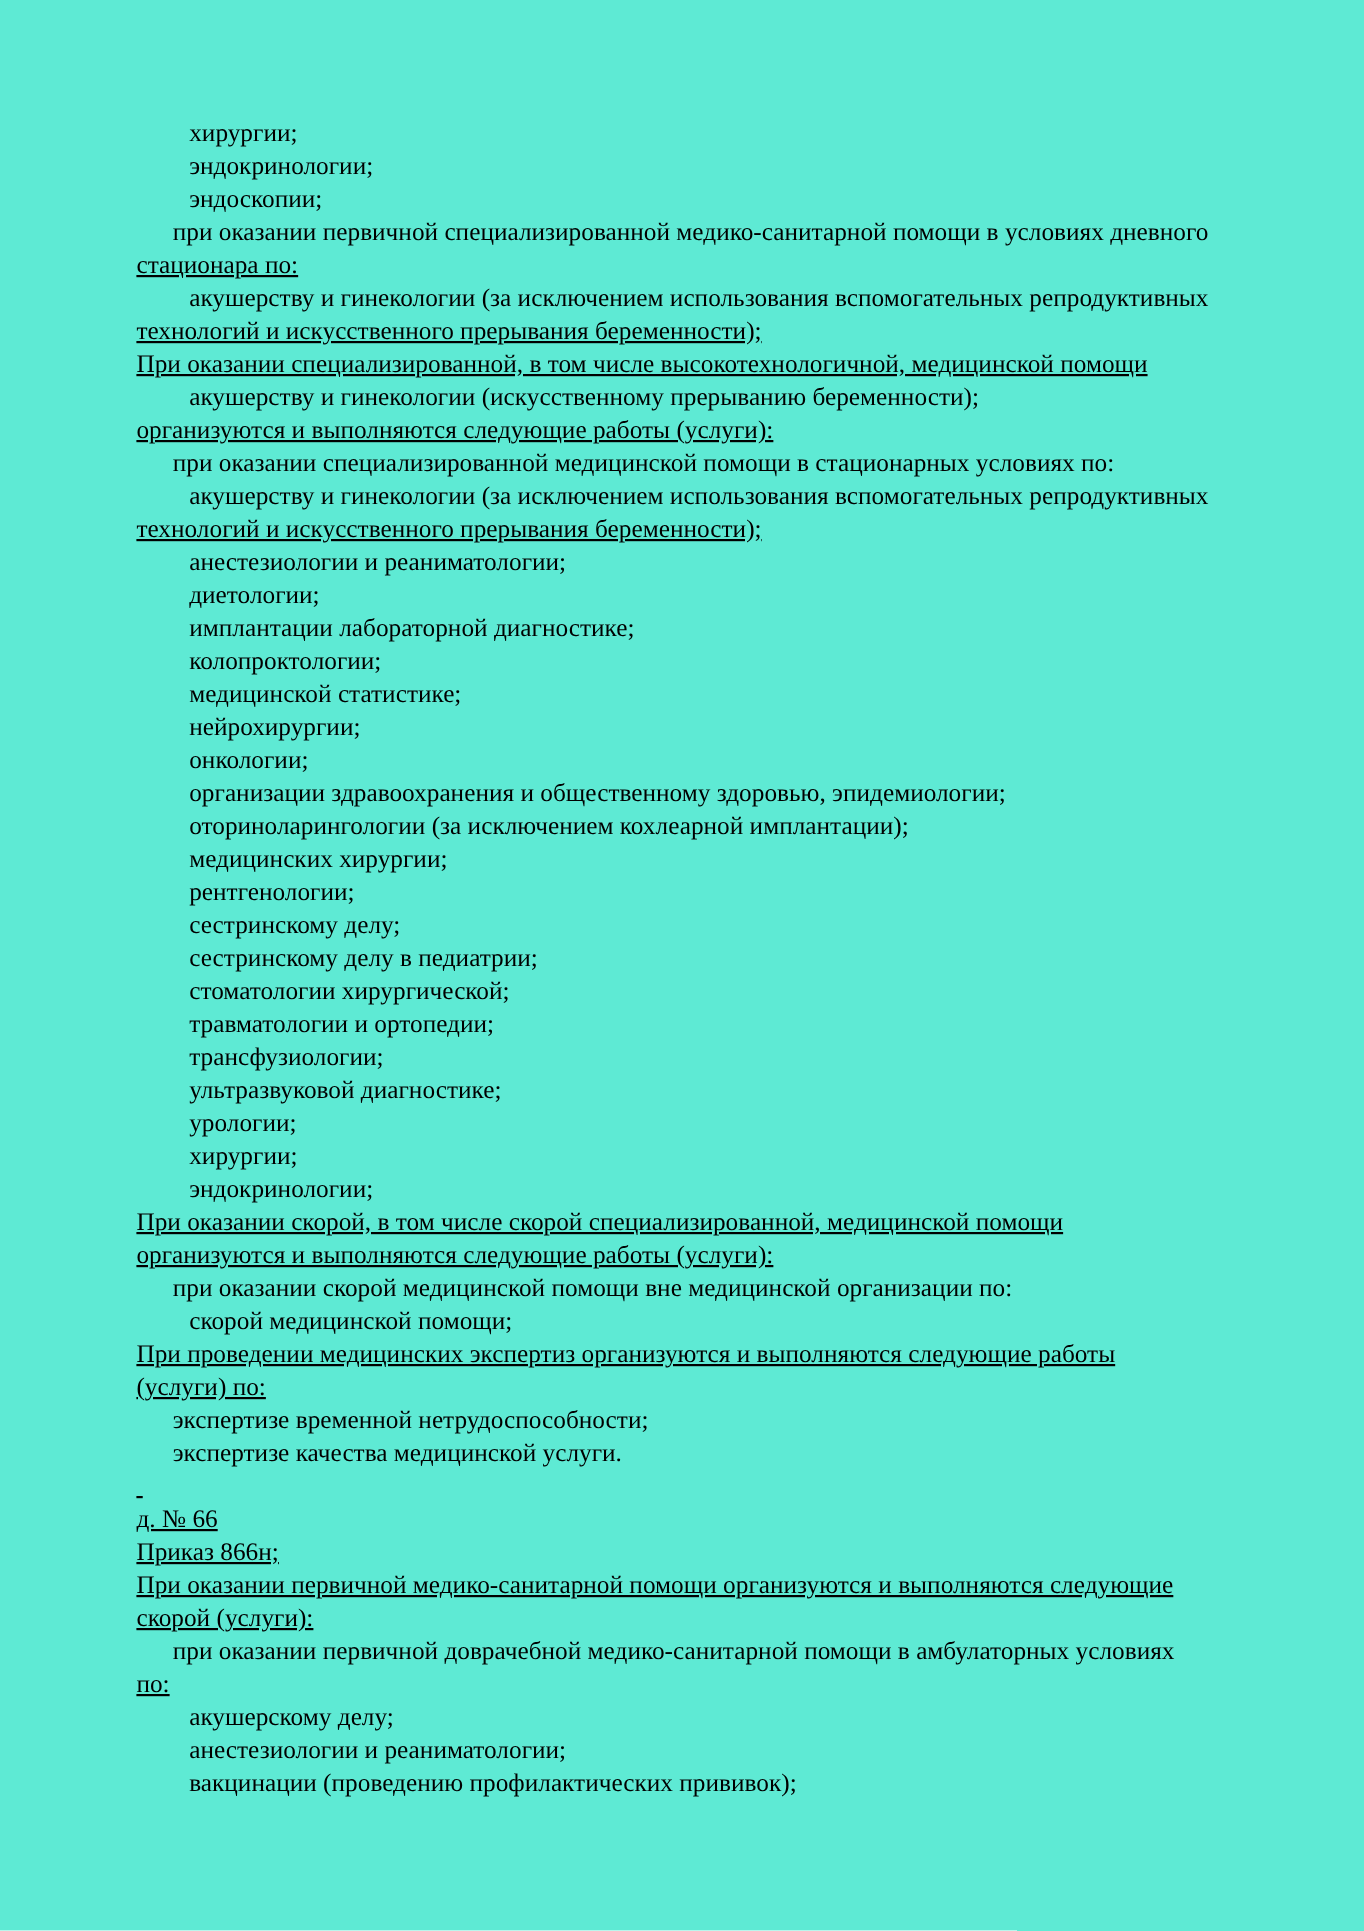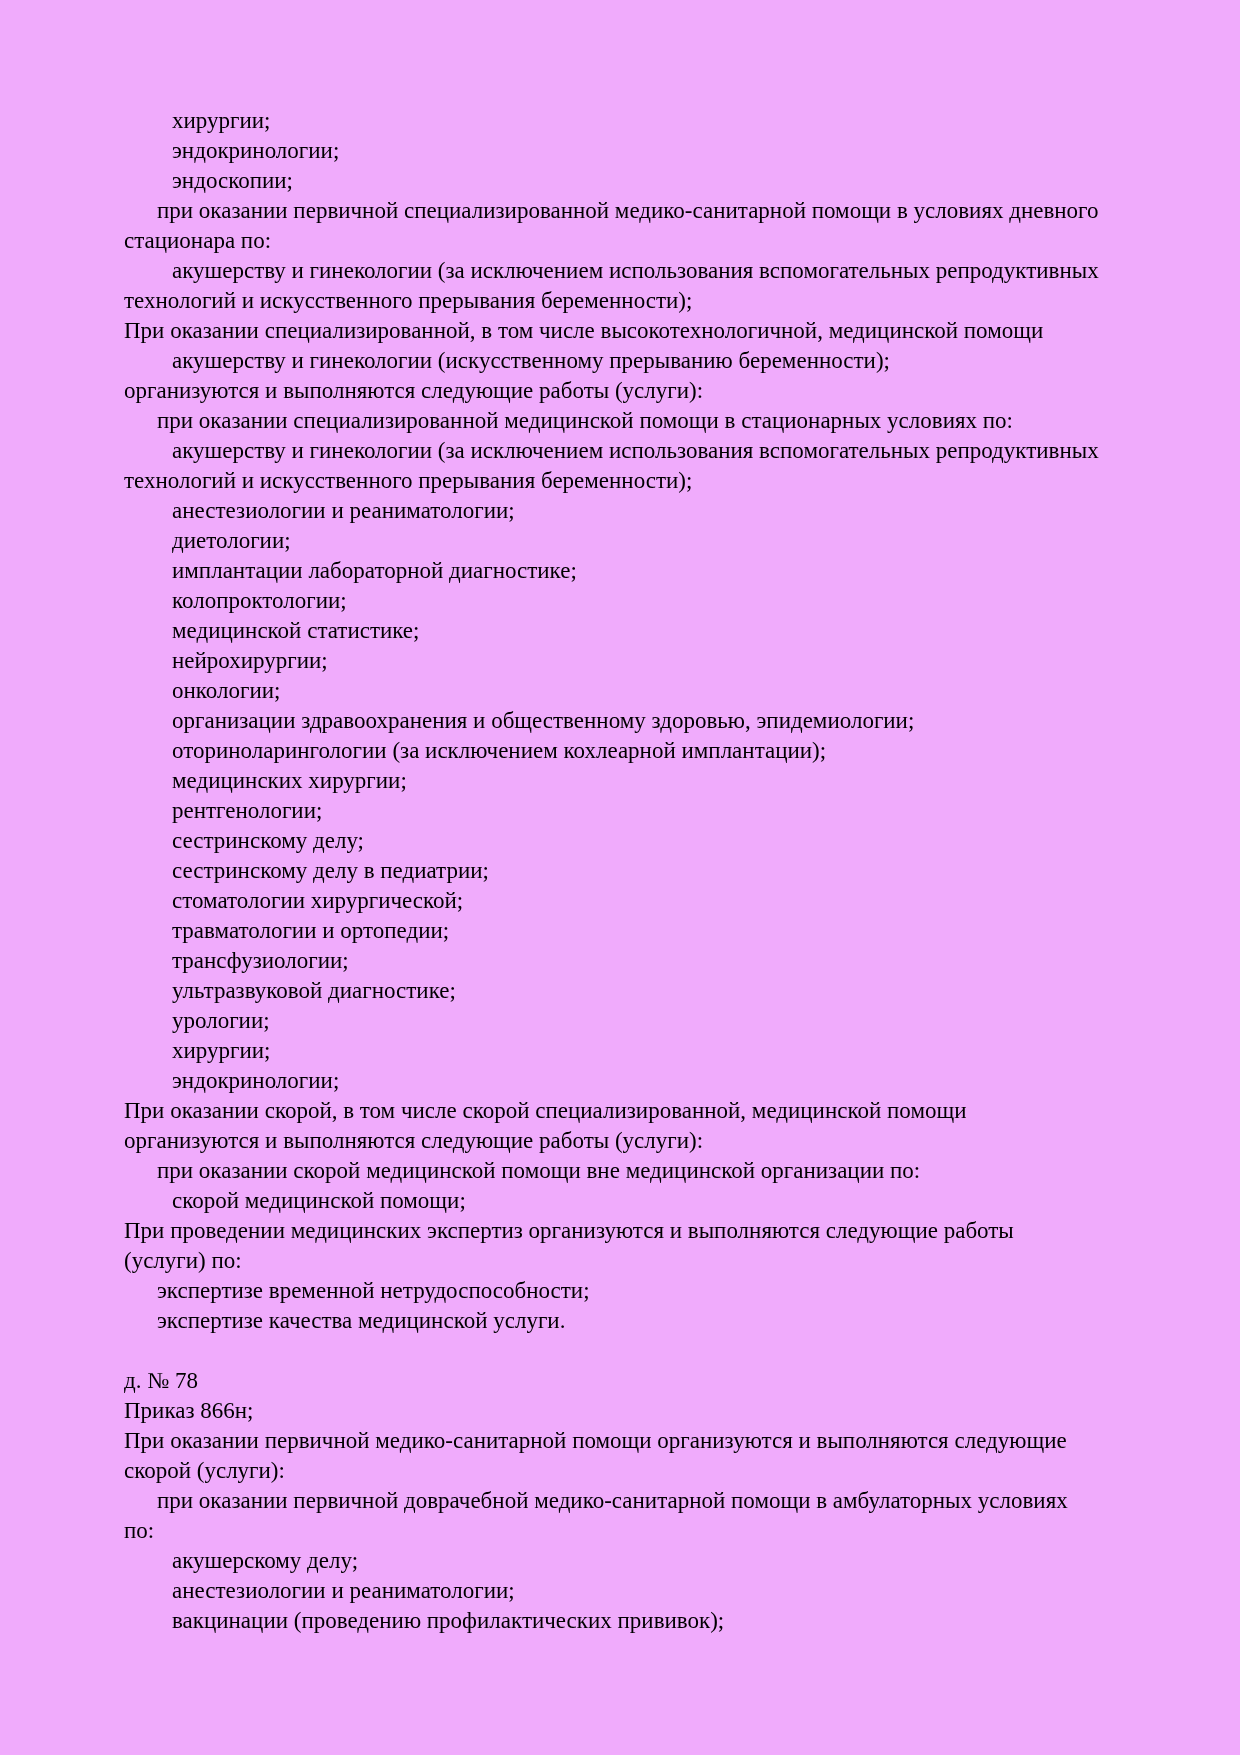--- a/index.html
+++ b/index.html
@@ -4,38 +4,38 @@
 <style>
   html, body {
     margin: 0;
     padding: 0;
     background: #ffffff;
   }
   .page {
     position: relative;
     width: 1240px;
     height: 1755px;
-    background: #f0abfc;
+    background: #5eead4;
     overflow: hidden;
   }
   .text-block {
     position: absolute;
     left: 124px;
     top: 106px;
     width: 1060px;
     font-family: "Liberation Serif", "DejaVu Serif", serif;
     font-size: 23px;
     line-height: 30px;
     color: #000000;
   }
   .line {
     white-space: pre;
     height: 30px;
   }
-  .indent-0 { padding-left: 0; }
+  .indent-0 { padding-left: 0; text-decoration: underline; }
   .indent-1 { padding-left: 33px; }
   .indent-2 { padding-left: 48px; }
 </style>
 </head>
 <body>
 
 <div class="page">
   <div class="text-block" id="lines-container">
       <div class="line indent-2">хирургии;</div>
       <div class="line indent-2">эндокринологии;</div>
@@ -72,21 +72,21 @@
       <div class="line indent-2">эндокринологии;</div>
       <div class="line indent-0">При оказании скорой, в том числе скорой специализированной, медицинской помощи</div>
       <div class="line indent-0">организуются и выполняются следующие работы (услуги):</div>
       <div class="line indent-1">при оказании скорой медицинской помощи вне медицинской организации по:</div>
       <div class="line indent-2">скорой медицинской помощи;</div>
       <div class="line indent-0">При проведении медицинских экспертиз организуются и выполняются следующие работы</div>
       <div class="line indent-0">(услуги) по:</div>
       <div class="line indent-1">экспертизе временной нетрудоспособности;</div>
       <div class="line indent-1">экспертизе качества медицинской услуги.</div>
       <div class="line indent-0">&nbsp;</div>
-      <div class="line indent-0">д. № 78</div>
+      <div class="line indent-0">д. № 66</div>
       <div class="line indent-0">Приказ 866н;</div>
       <div class="line indent-0">При оказании первичной медико-санитарной помощи организуются и выполняются следующие</div>
       <div class="line indent-0">скорой (услуги):</div>
       <div class="line indent-1">при оказании первичной доврачебной медико-санитарной помощи в амбулаторных условиях</div>
       <div class="line indent-0">по:</div>
       <div class="line indent-2">акушерскому делу;</div>
       <div class="line indent-2">анестезиологии и реаниматологии;</div>
       <div class="line indent-2">вакцинации (проведению профилактических прививок);</div>
     </div>
 </div>

